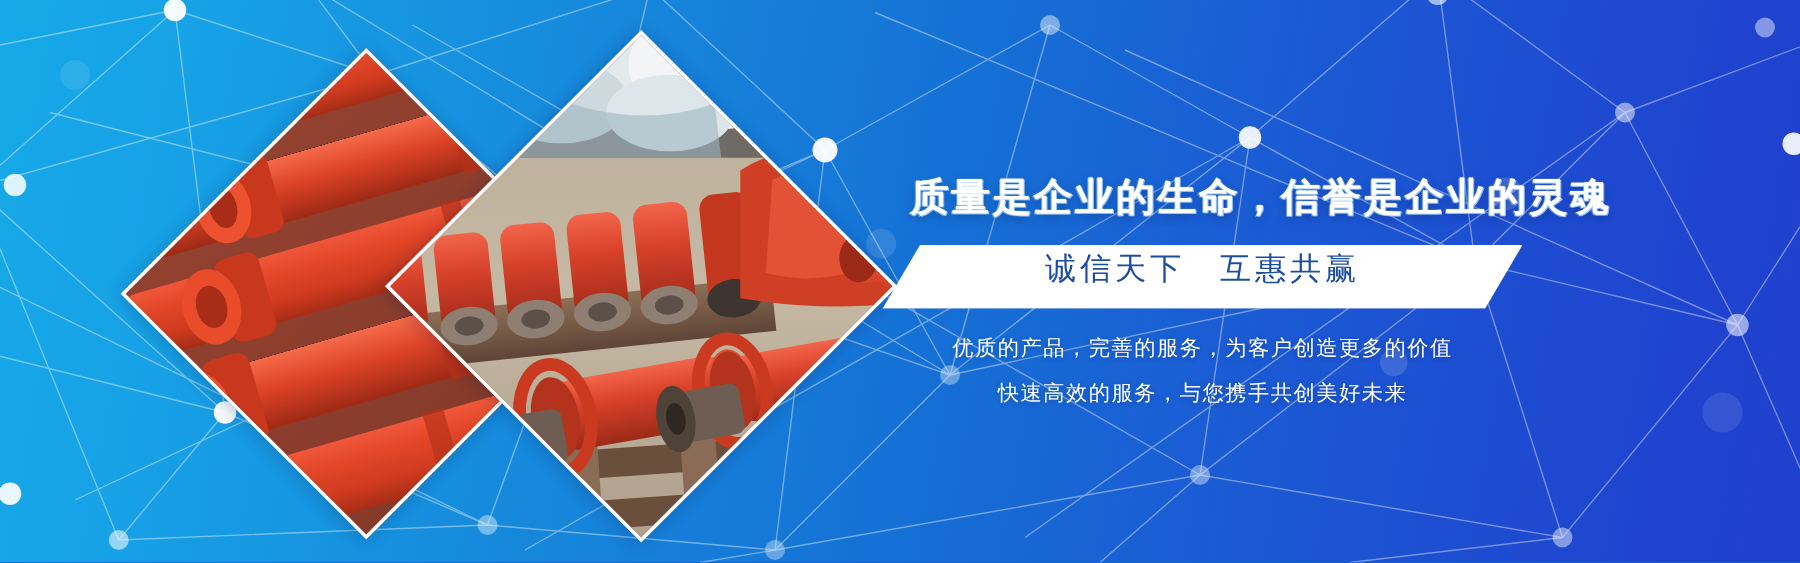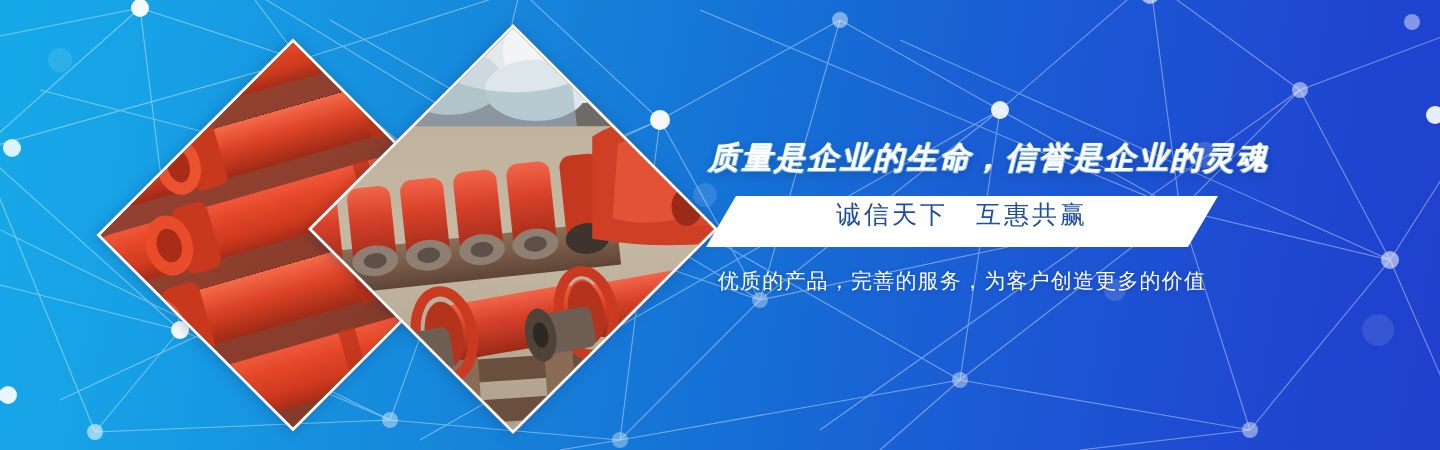--- a/index.html
+++ b/index.html
@@ -41,34 +41,33 @@
     position:absolute; inset:-40%;
     transform:rotate(-45deg);
   }
 
   #diamond-left  { left:154px; top:96px;  width:278px; height:278px; }
   #diamond-right { left:368px; top:84px;  width:290px; height:290px; }
 
   
   #headline {
     position:absolute;
-    left:708px; top:137px;
+    left:728px; top:137px;
     width:530px;
     text-align:center;
     font-size:31px;
     font-weight:bold;
     letter-spacing:2.0px;
     color:#ffffff;
     white-space:nowrap;
     text-shadow:
        0 0 1px #bfe2fb,
        1px 1px 0 rgba(160,205,240,.85),
       -1px 1px 0 rgba(160,205,240,.55),
        0 3px 8px rgba(0,25,80,.35);
-    font-style: italic;
   }
 
   #ribbon {
     position:absolute;
     left:706px; top:196px;
     width:512px; height:51px;
     background:#ffffff;
     clip-path:polygon(30px 0, 100% 0, calc(100% - 30px) 100%, 0 100%);
     box-shadow:0 2px 10px rgba(0,20,70,.18);
   }
@@ -81,21 +80,21 @@
     color:#1d4e9e;
     white-space:nowrap;
     padding-bottom:14px;
   }
 
   .subline {
     position:absolute;
     left:706px;
     width:512px;
     text-align:center;
-    font-size:21px;
+    font-size:17px;
     letter-spacing:1.2px;
     color:#ffffff;
     white-space:nowrap;
     text-shadow:0 1px 4px rgba(0,25,80,.3);
   }
   #subline-1 { top:267px; }
   #subline-2 { top:303px; }
 </style>
 </head>
 <body>
@@ -335,14 +334,15 @@
     </svg>
   </div>
 
   <div id="headline">质量是企业的生命，信誉是企业的灵魂</div>
 
   <div id="ribbon">
     <div id="ribbon-text">诚信天下　互惠共赢</div>
   </div>
 
   <div class="subline" id="subline-1">优质的产品，完善的服务，为客户创造更多的价值</div>
+  <div class="subline" id="subline-2">快速高效的服务，与您携手共创美好未来</div>
 
 </div>
 
 </body></html>

